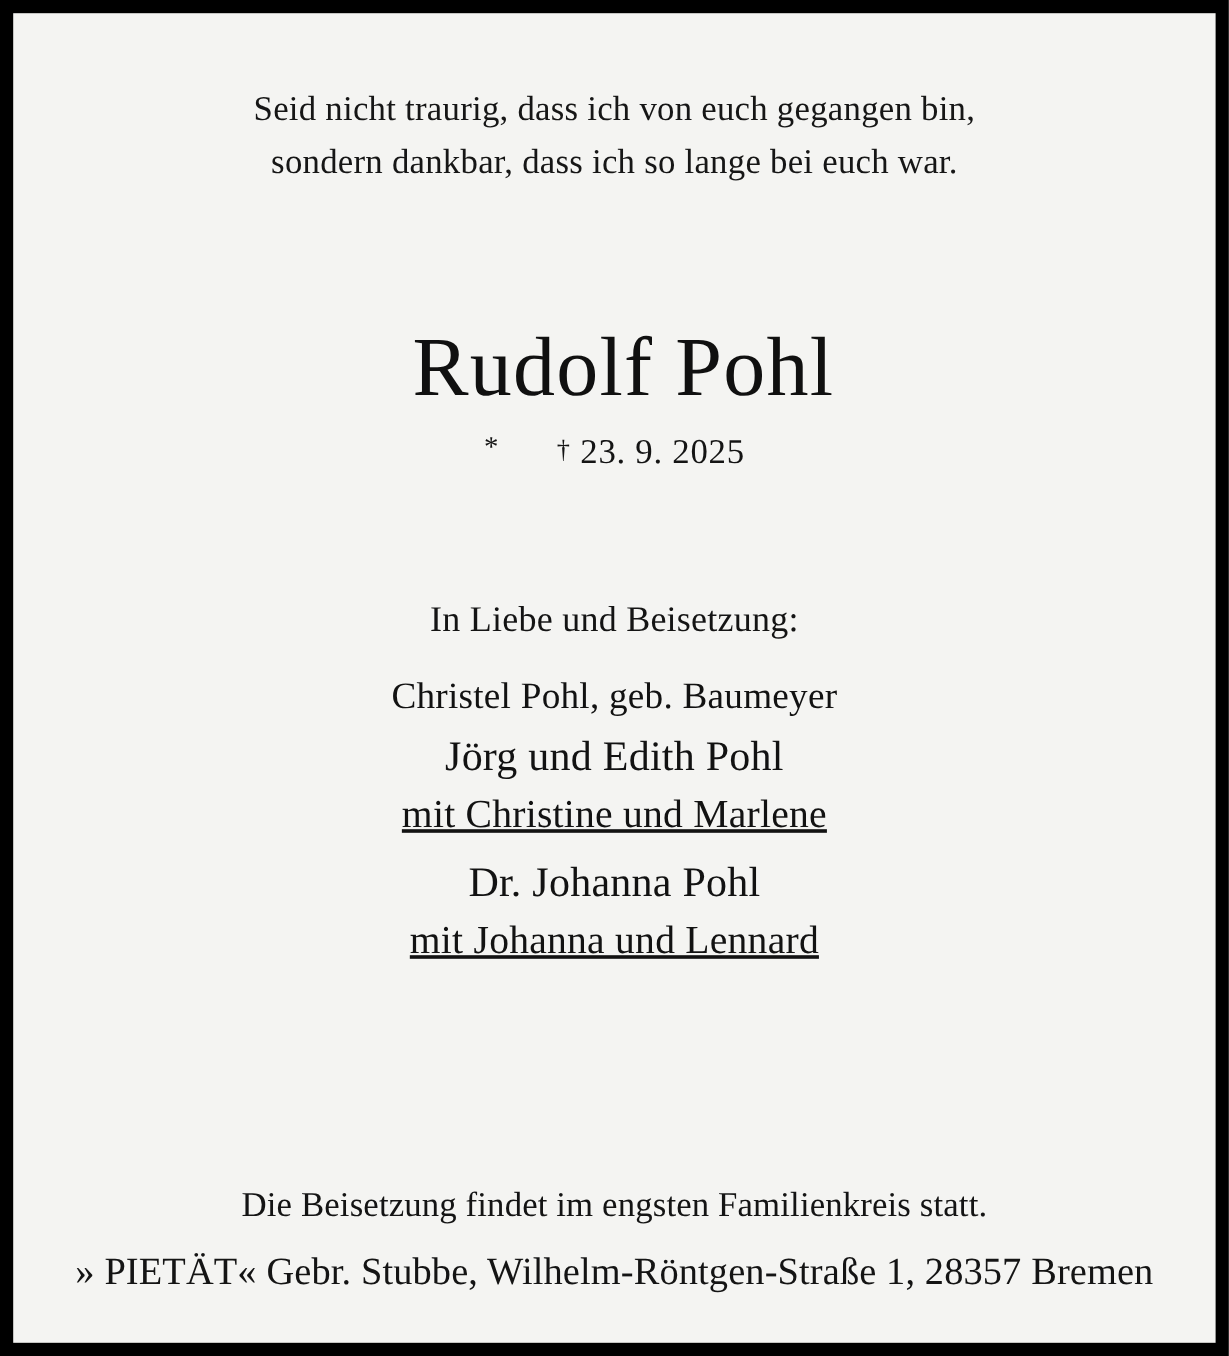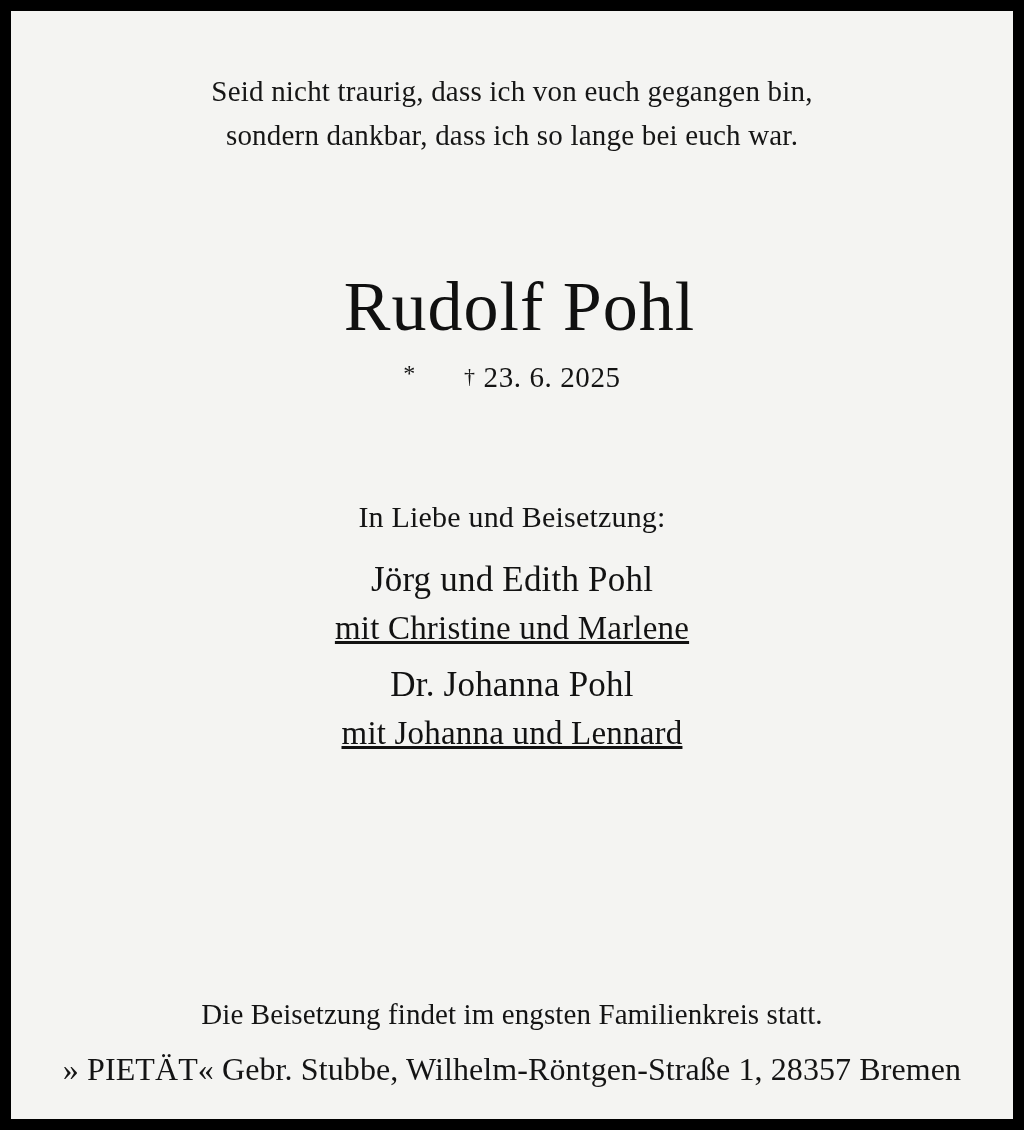--- a/index.html
+++ b/index.html
@@ -99,21 +99,21 @@
   .survivor-line.sub {
     font-size: 33px;
     line-height: 46px;
     text-decoration: underline;
   }
   .gap-block {
     height: 8px;
   }
   .footer {
     position: absolute;
-    bottom: 31px;
+    bottom: 41px;
     left: 0;
     right: 0;
     text-align: center;
     color: #141414;
   }
   .funeral-note {
     font-size: 29px;
     letter-spacing: 0.1px;
     white-space: nowrap;
   }
@@ -135,27 +135,28 @@
   </div>
 
   <div class="deceased-name">Rudolf Pohl</div>
 
   <div class="dates-row">
     <span class="date-item">
       <span class="date-symbol">*</span>
     </span>
     <span class="date-item">
       <span class="date-symbol cross">†</span>
-      <span>23. 6. 2025</span>
+      <span>23. 9. 2025</span>
     </span>
   </div>
 
   <div class="dedication">In Liebe und Beisetzung:</div>
 
   <div class="survivors">
+    <div class="survivor-line small">Christel Pohl, geb. Baumeyer</div>
     <div class="survivor-line">Jörg und Edith Pohl</div>
     <div class="survivor-line sub">mit Christine und Marlene</div>
     <div class="gap-block"></div>
     <div class="survivor-line">Dr. Johanna Pohl</div>
     <div class="survivor-line sub">mit Johanna und Lennard</div>
   </div>
 
   <div class="footer">
     <div class="funeral-note">Die Beisetzung findet im engsten Familienkreis statt.</div>
     <div class="undertaker">» PIETÄT« Gebr. Stubbe, Wilhelm-Röntgen-Straße 1, 28357 Bremen</div>

